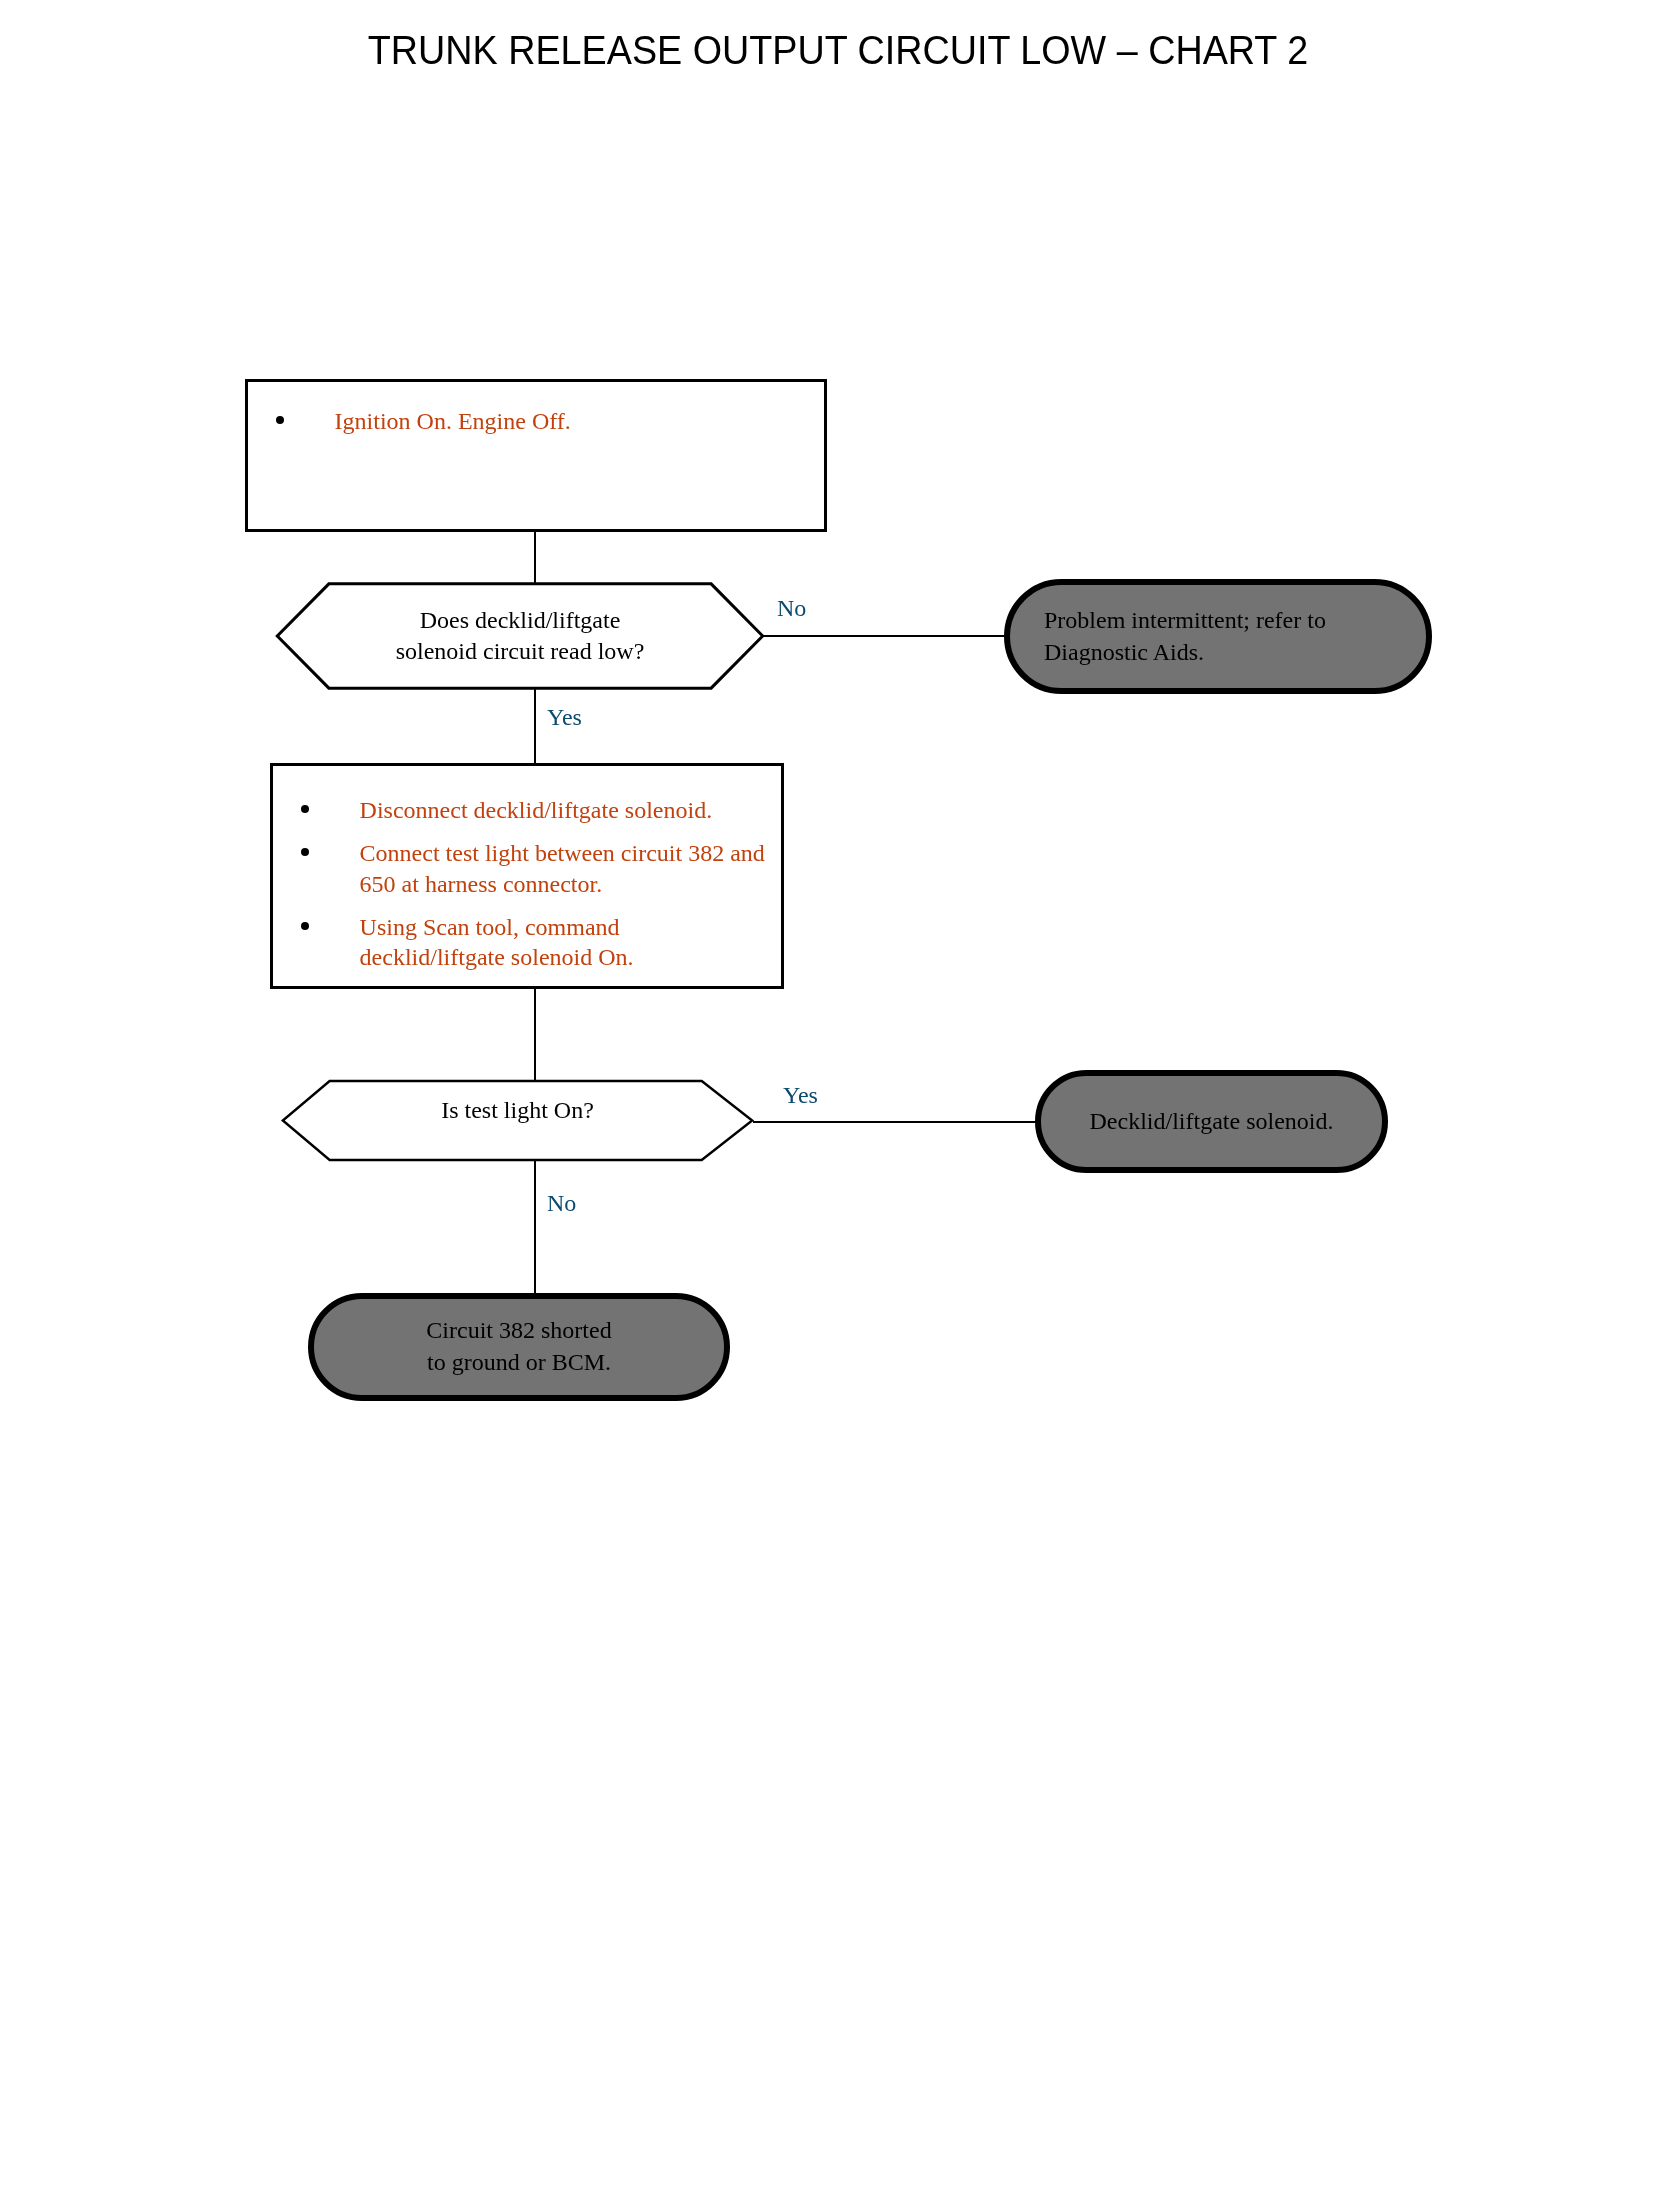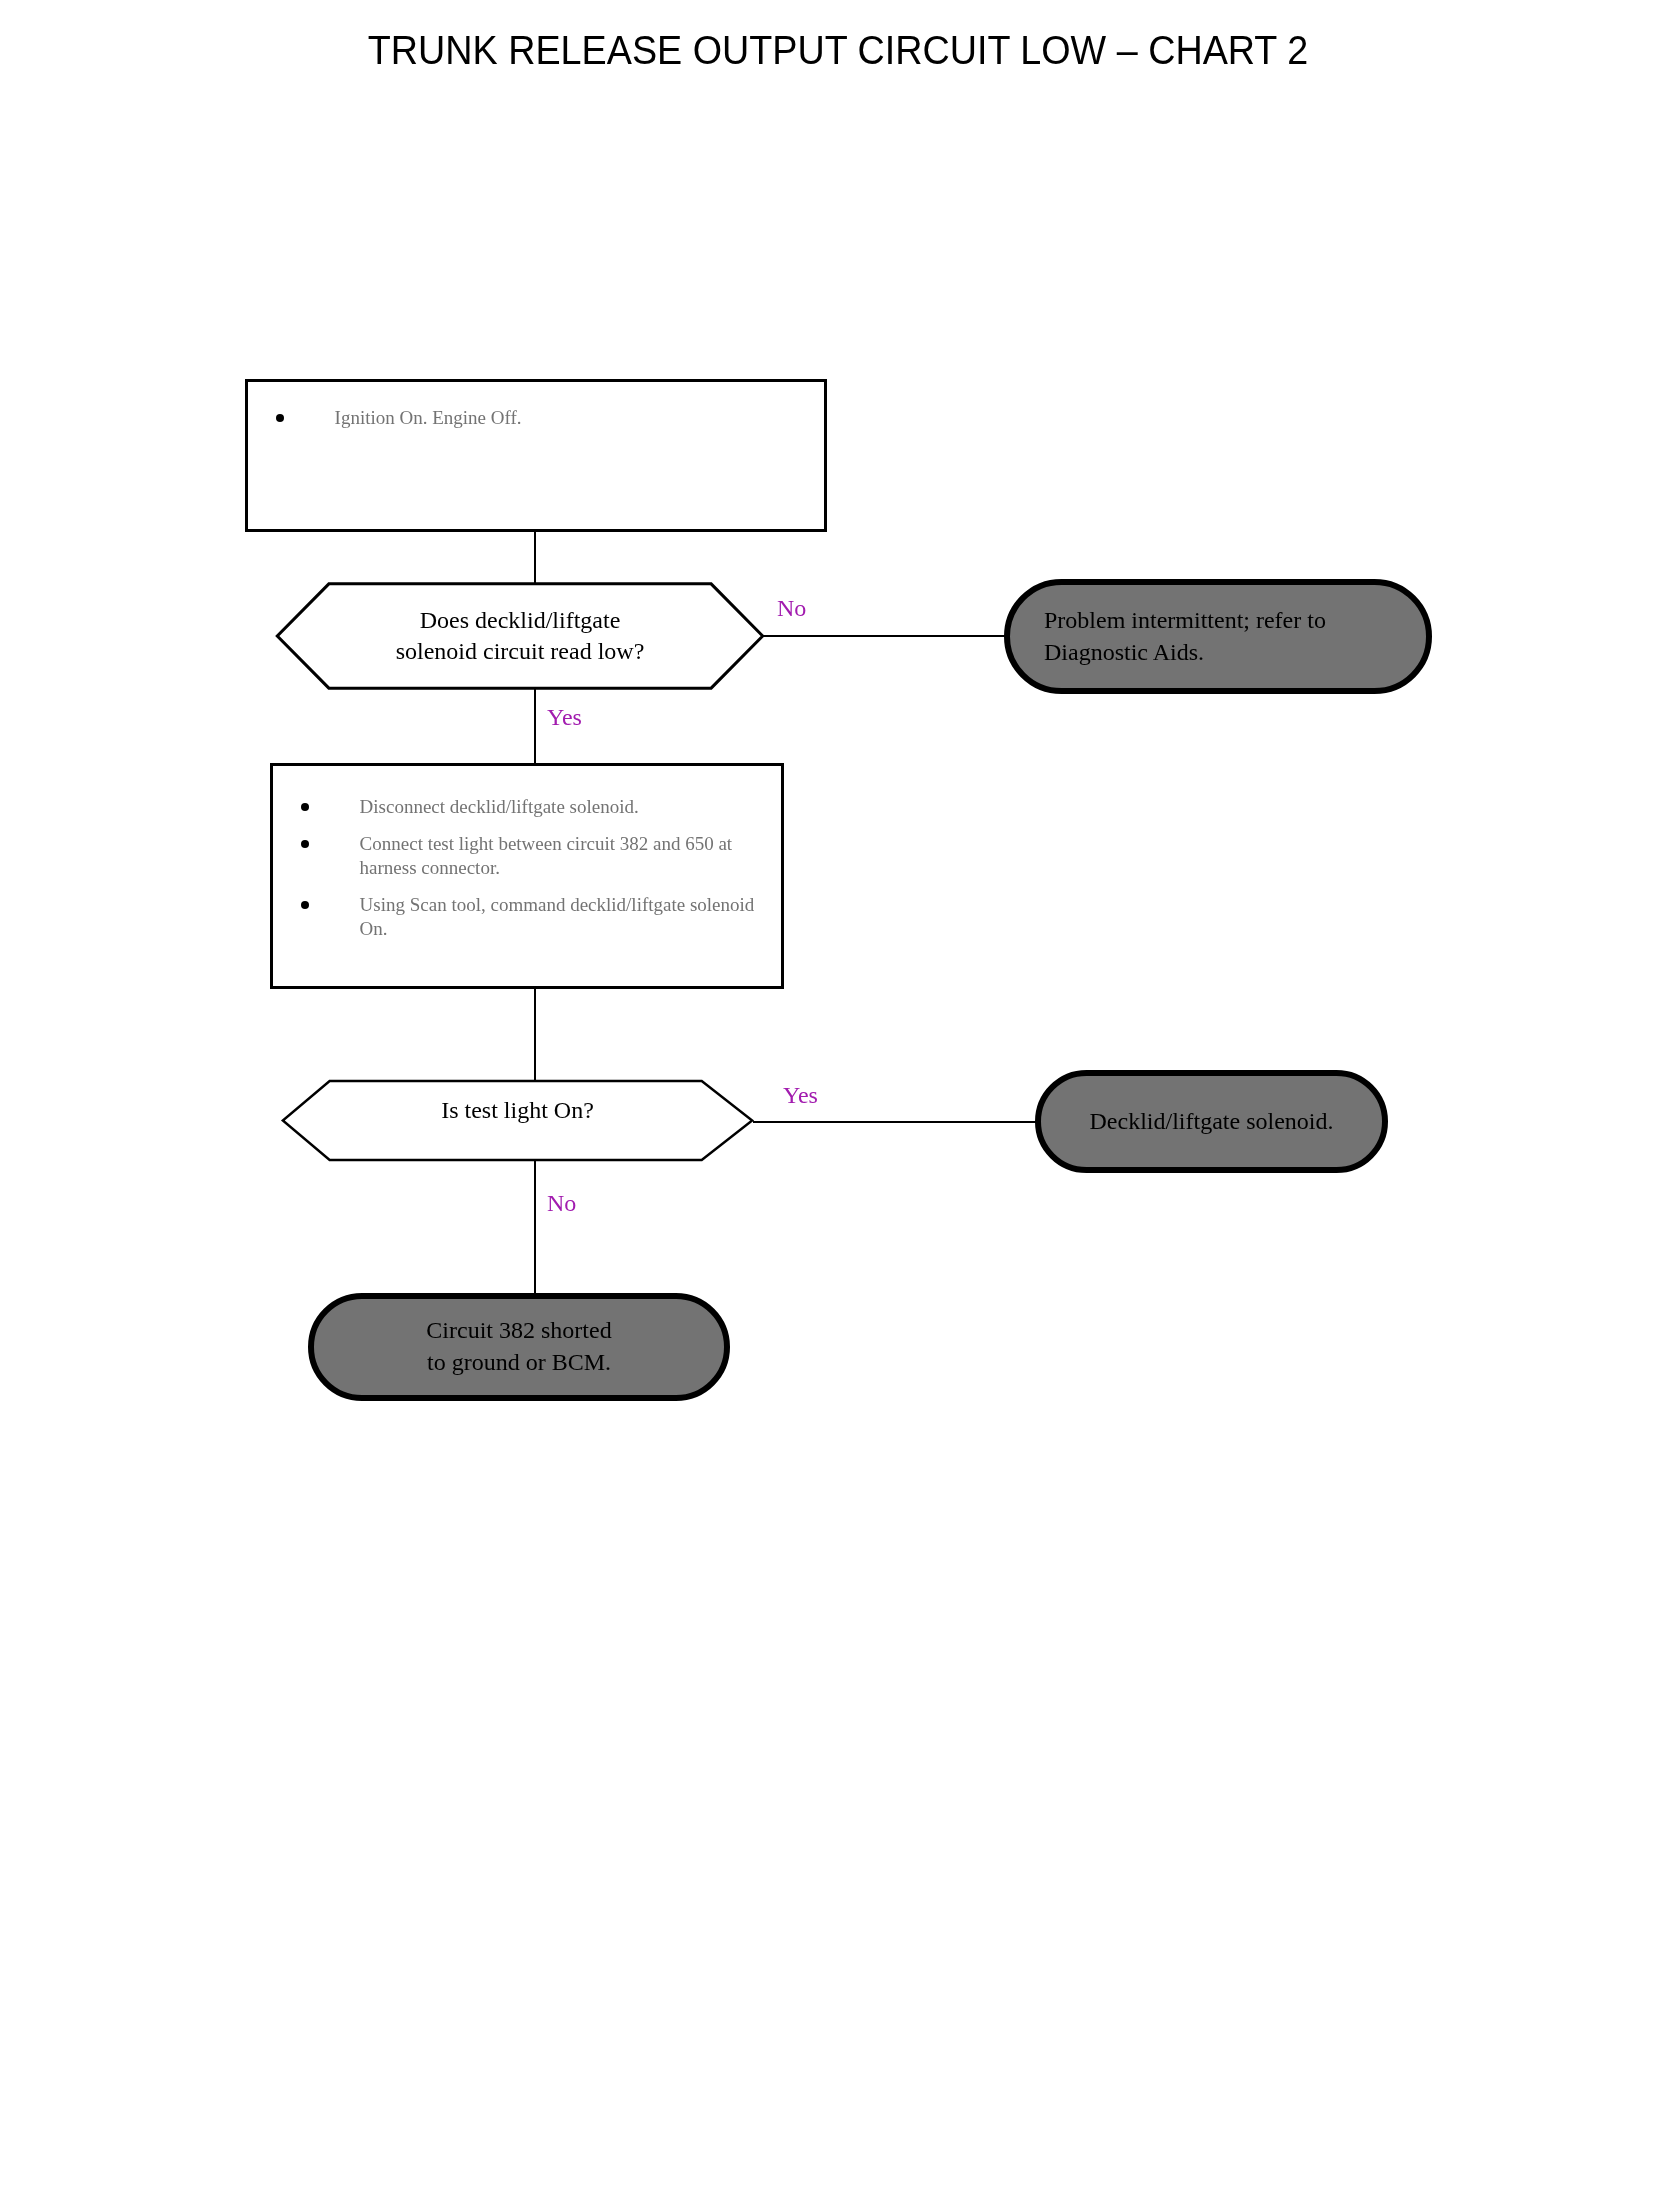--- a/index.html
+++ b/index.html
@@ -45,23 +45,23 @@
     background: #ffffff;
     display: block;
   }
   .bullets {
     list-style: none;
     margin: 0;
     padding: 0;
   }
   .bullets li {
     position: relative;
-    font-size: 19px;
+    font-size: 24px;
     line-height: 1.27;
-    color: #737373;
+    color: #c2410c;
     padding-left: 72px;
   }
   .bullets li .bullet-dot {
     position: absolute;
     left: 13.4px;
     top: 0.42em;
     width: 8px;
     height: 8px;
     background: #000;
     border-radius: 50%;
@@ -120,21 +120,21 @@
     height: 2.4px;
     background: #000000;
   }
 
   
   .branch-label {
     position: absolute;
     font-size: 24px;
     line-height: 1;
     white-space: nowrap;
-    color: #a21caf;
+    color: #0c4a6e;
   }
 </style>
 </head>
 <body>
 
 <div id="chart-title">TRUNK RELEASE OUTPUT CIRCUIT LOW – CHART 2</div>
 
 <div class="conn-v" style="left:534px; top:531px; height:55px;"></div>
 
 <div class="conn-h" style="left:763px; top:635px; width:243px;"></div>

